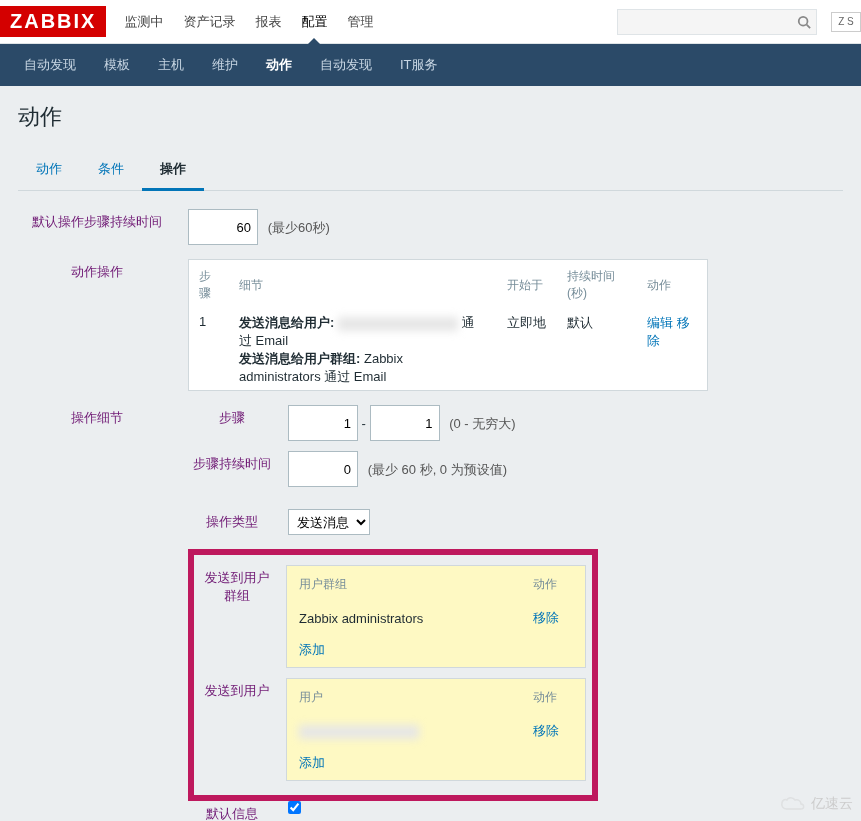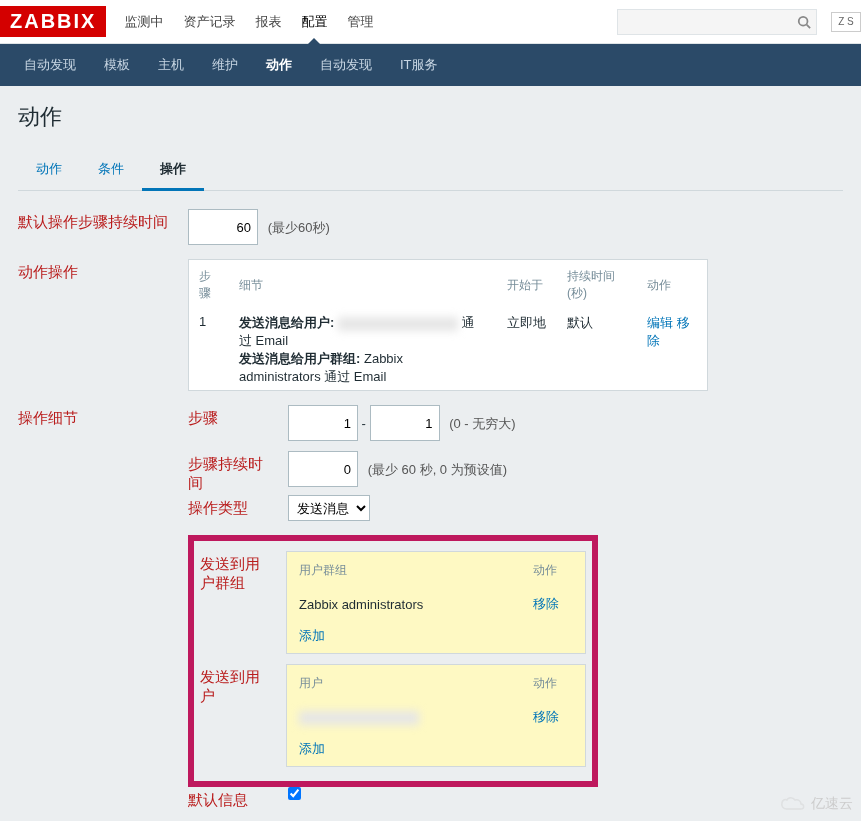--- a/index.html
+++ b/index.html
@@ -22,21 +22,21 @@
 .subnav-item.active { color: #fff; font-weight: bold; }
 
 .page { background: #ebeef0; padding: 16px 18px 40px; min-height: 720px; }
 .page-title { font-size: 22px; color: #1f2c33; margin-bottom: 18px; font-weight: normal; }
 
 .tabs { display: flex; border-bottom: 1px solid #d0d8dc; margin-bottom: 18px; }
 .tab { padding: 10px 18px; color: #0275b8; cursor: pointer; font-size: 13px; }
 .tab.active { color: #1f2c33; border-bottom: 3px solid #0275b8; margin-bottom: -1px; font-weight: bold; }
 
 .form-row { display: flex; align-items: flex-start; margin-bottom: 14px; }
-.form-label { width: 170px; text-align: left; padding-right: 12px; padding-top: 4px; color: #b91c1c; font-size: 15px; }
+.form-label { width: 170px; text-align: center; padding-right: 12px; padding-top: 4px; color: #701a75; font-size: 13px; }
 .form-content { flex: 1; }
 
 input.text { border: 1px solid #acbbc2; height: 36px; padding: 0 6px; font-size: 13px; text-align: right; }
 select.sel { border: 1px solid #acbbc2; height: 26px; padding: 0 4px; font-size: 13px; background: #fff; }
 
 .hint { color: #555; margin-left: 6px; font-size: 13px; }
 
 .table-box { background: #fff; border: 1px solid #d0d8dc; }
 .table-box table { width: 100%; border-collapse: collapse; }
 .table-box th { text-align: left; font-weight: normal; color: #768d99; font-size: 12px; padding: 8px 10px; }
@@ -142,21 +142,21 @@
 
       <div class="form-row" style="margin-bottom:10px">
         <div class="form-label" style="width:100px">步骤</div>
         <div>
           <input class="text" style="width: 70px;" value="1"> -
           <input class="text" style="width: 70px;" value="1">
           <span class="hint">(0 - 无穷大)</span>
         </div>
       </div>
 
-      <div class="form-row" style="margin-bottom:2px">
+      <div class="form-row" style="margin-bottom:22px">
         <div class="form-label" style="width:100px">步骤持续时间</div>
         <div>
           <input class="text" style="width: 70px;" value="0">
           <span class="hint">(最少 60 秒, 0 为预设值)</span>
         </div>
       </div>
 
       <div class="form-row" style="margin-bottom:14px">
         <div class="form-label" style="width:100px">操作类型</div>
         <div>

